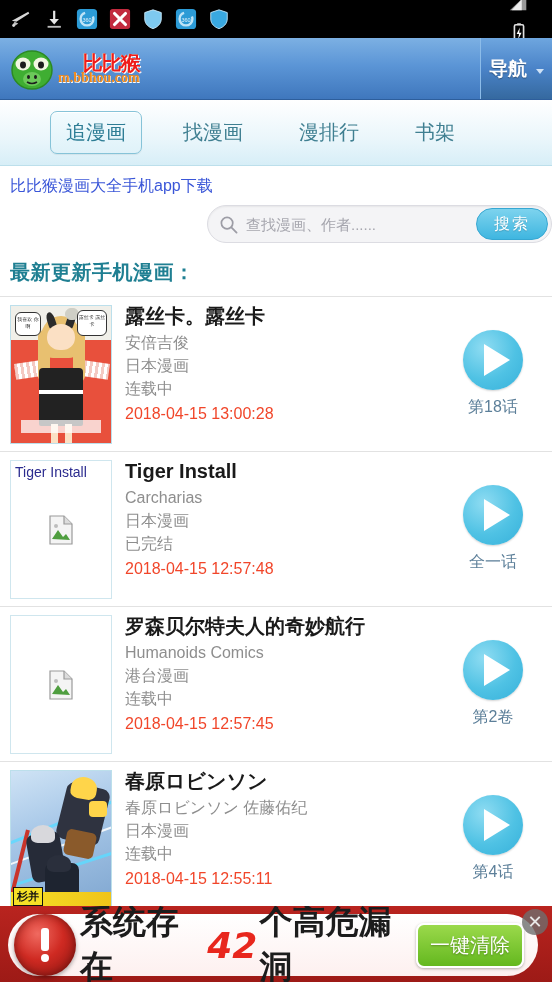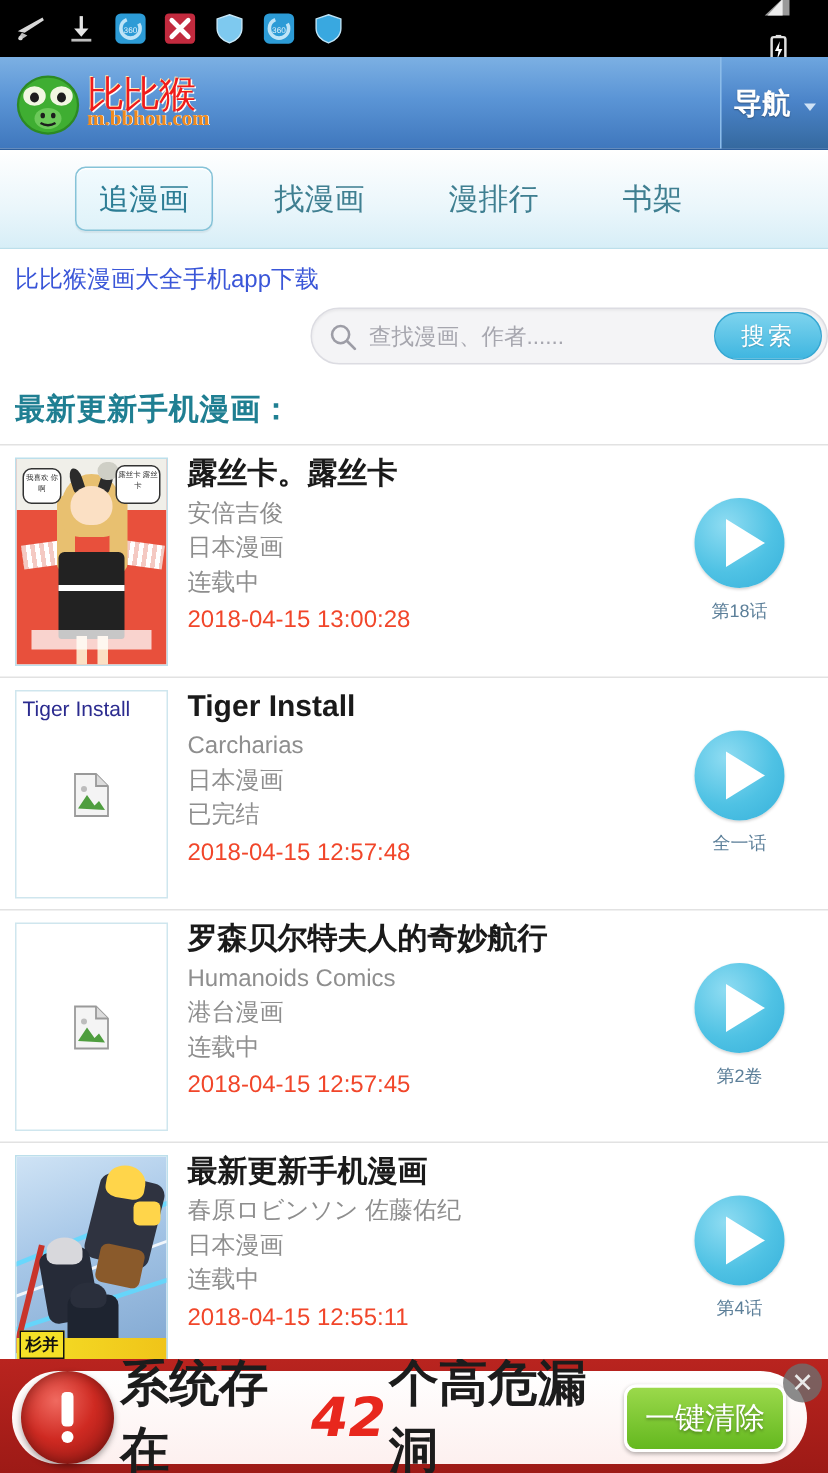--- a/index.html
+++ b/index.html
@@ -26,24 +26,25 @@
   .header {
     height: 62px;
     background: linear-gradient(to bottom, #7cb0e3 0%, #5b95d6 45%, #3f77bd 100%);
     display: flex; align-items: center; position: relative;
     border-bottom: 1px solid #2d5e9c;
   }
   .logo-wrap { display: flex; align-items: center; padding-left: 10px; }
   .monkey { width: 44px; height: 42px; position: relative; }
   .brand { margin-left: 4px; line-height: 1; }
   .brand-cn {
-    color: #ef1b1b; font-size: 25px; font-weight: normal;
+    color: #ef1b1b; font-size: 20px; font-weight: bold;
     letter-spacing: -1px; display: block;
     text-shadow: 1px 1px 0 #ffffff, -0.5px -0.5px 0 #ffe9b0;
     font-family: "DejaVu Sans", sans-serif;
+    text-align: right;
   }
   .brand-url {
     color: #f08a1c; font-size: 14px; font-weight: bold; display: block;
     margin-top: -2px; text-shadow: 0.5px 0.5px 0 #fff;
     font-family: "Liberation Serif", serif;
   }
   .navbtn {
     position: absolute; right: 0; top: 0; bottom: 0; width: 72px;
     background: linear-gradient(to bottom,#6ea6df 0%, #4a83c8 50%, #35699f 100%);
     border-left: 1px solid #8cbce9;
@@ -125,21 +126,21 @@
     width: 98px; flex: 0 0 98px; display:flex; flex-direction: column;
     align-items: center; justify-content: center; align-self: center;
   }
   .playbtn {
     width: 60px; height: 60px; border-radius: 50%;
     background: radial-gradient(circle at 35% 30%, #8fdcf2 0%, #4fc2e4 55%, #36b0da 100%);
     display:flex; align-items:center; justify-content:center; cursor:pointer;
     box-shadow: 0 1px 2px rgba(0,0,0,.18);
   }
   .tri { width:0;height:0;border-top:16px solid transparent;border-bottom:16px solid transparent;border-left:26px solid #ffffff; margin-left:7px;}
-  .chapter { margin-top: 7px; font-size: 12px; color: #5c7f99; }
+  .chapter { margin-top: 7px; font-size: 16px; color: #5c7f99; }
 
   
   .art1 { position:absolute; inset:0; background:#e8503c; }
   .art1 .bg-white { position:absolute; left:0; right:0; top:0; height:34px; background:#f0efe9; }
   .art1 .girl-head { position:absolute; left:36px; top:18px; width:28px; height:26px; background:#fbe0c4; border-radius:50% 50% 46% 46%; z-index:4;}
   .art1 .hair { position:absolute; left:30px; top:10px; width:40px; height:42px; background:#e8c070; border-radius:50% 50% 30% 30%; z-index:3;}
   .art1 .hair-l { position:absolute; left:27px; top:24px; width:12px; height:52px; background:#e8c070; border-radius:6px; z-index:3;}
   .art1 .hair-r { position:absolute; left:62px; top:24px; width:12px; height:52px; background:#e8c070; border-radius:6px; z-index:3;}
   .art1 .ear-l { position:absolute; left:36px; top:6px; width:8px; height:16px; background:#2b2b2b; border-radius:60% 60% 20% 20%; transform:rotate(-18deg); z-index:4;}
   .art1 .ear-r { position:absolute; left:56px; top:6px; width:8px; height:16px; background:#2b2b2b; border-radius:60% 60% 20% 20%; transform:rotate(18deg); z-index:4;}
@@ -421,21 +422,21 @@
             <div class="pants"></div>
           <div class="fig2"></div>
             <div class="hair2"></div>
           <div class="fig3"></div>
             <div class="hair3"></div>
           <div class="bottom"></div>
           <div class="badge">杉并</div>
         </div>
       </div>
       <div class="info">
-        <div class="title">最新更新手机漫画</div>
+        <div class="title">春原ロビンソン</div>
         <div class="meta">春原ロビンソン 佐藤佑纪</div>
         <div class="meta">日本漫画</div>
         <div class="meta">连载中</div>
         <div class="date">2018-04-15 12:55:11</div>
       </div>
       <div class="playcol">
         <div class="playbtn">
             <span class="tri"></span>
           </div>
         <div class="chapter">第4话</div>

